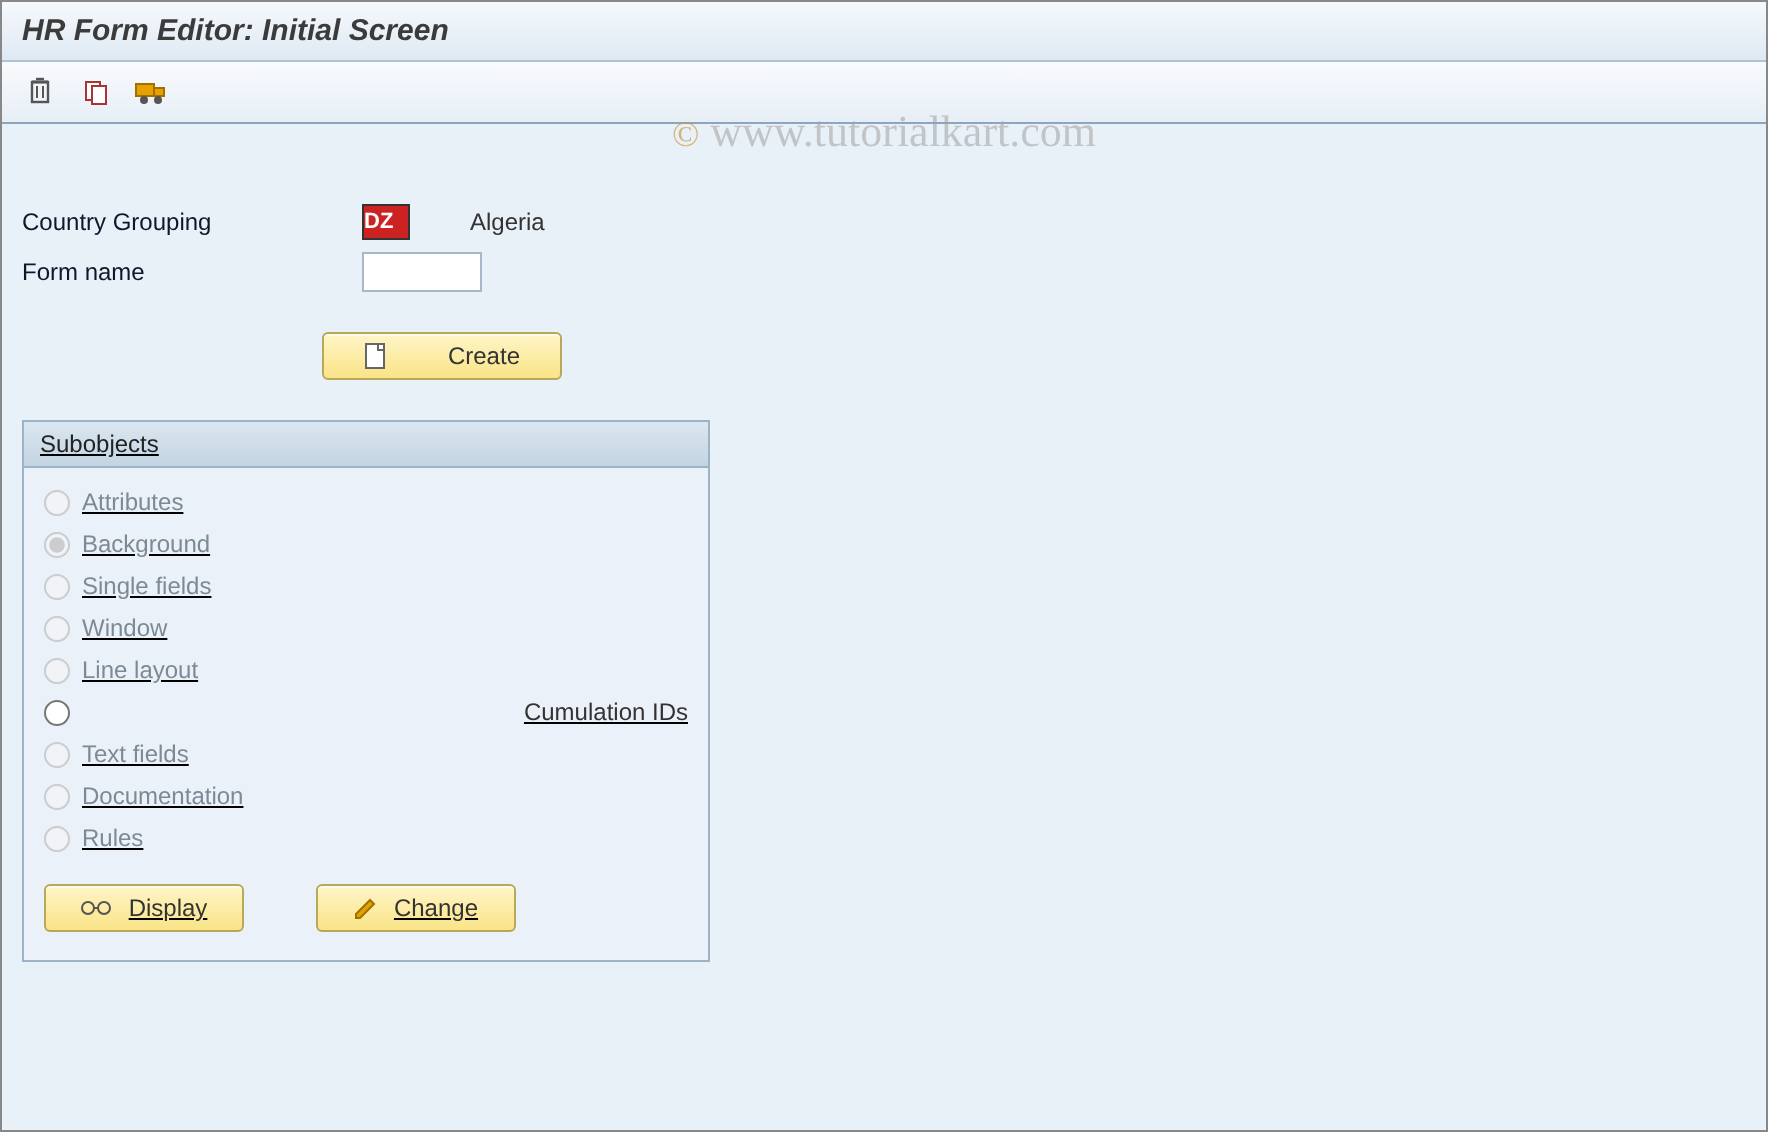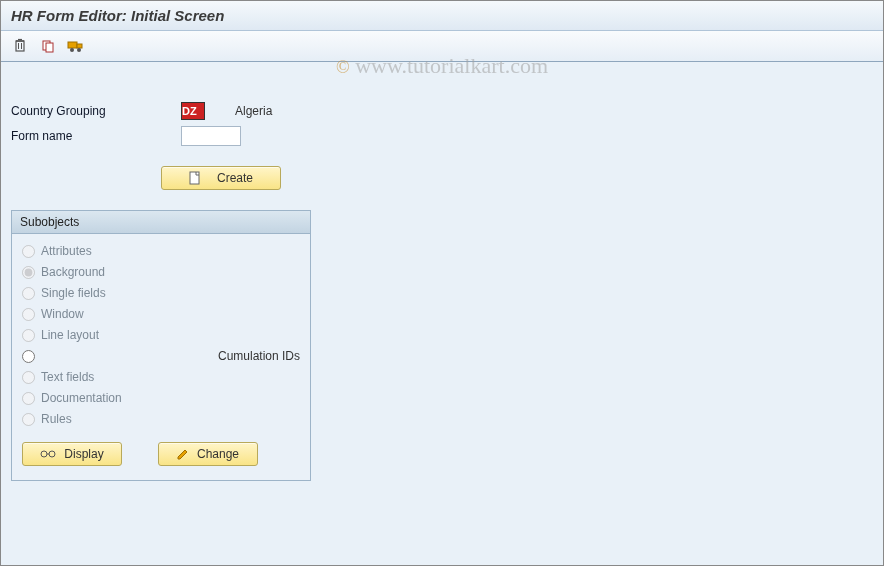--- a/index.html
+++ b/index.html
@@ -57,39 +57,40 @@
     font-size: 12px;
   }
   .dz-box {
     background: #c22; color:#fff; font-weight:bold; font-size:11px;
     border:1px solid #333; width:24px; height:18px; text-align:left; line-height:16px;
   }
   .country-text { margin-left: 30px; color:#333;text-align:center; }
   .btn {
     display: inline-flex;
     align-items: center;
-    justify-content: center;
+    justify-content: space-between;
     background: linear-gradient(#fff5c8, #f9e487);
     border: 1px solid #b8a95a;
     border-radius: 3px;
     height: 24px;
     font-size: 12px;
     color: #333;
     cursor: pointer;
     padding: 0 20px;
     gap: 16px;
     box-shadow: inset 0 1px 0 rgba(255,255,255,.6);
   }
   .btn .bicon { flex:0 0 auto; display:flex; }
   .create-row { margin: 20px 0 20px 150px; }
   .group-box {
     border: 1px solid #9db4c8;
-    width: 300px;
+    width: 344px;
     background: #eaf1f8;
     margin-bottom: 10px;
+    text-decoration: underline;
   }
   .group-header {
     background: linear-gradient(#dbe7f0, #c3d4e2);
     border-bottom: 1px solid #9db4c8;
     padding: 4px 8px;
     font-size: 12px;
     color: #222;
   }
   .group-body { padding: 10px 10px 14px 10px; }
   .radio-row {

